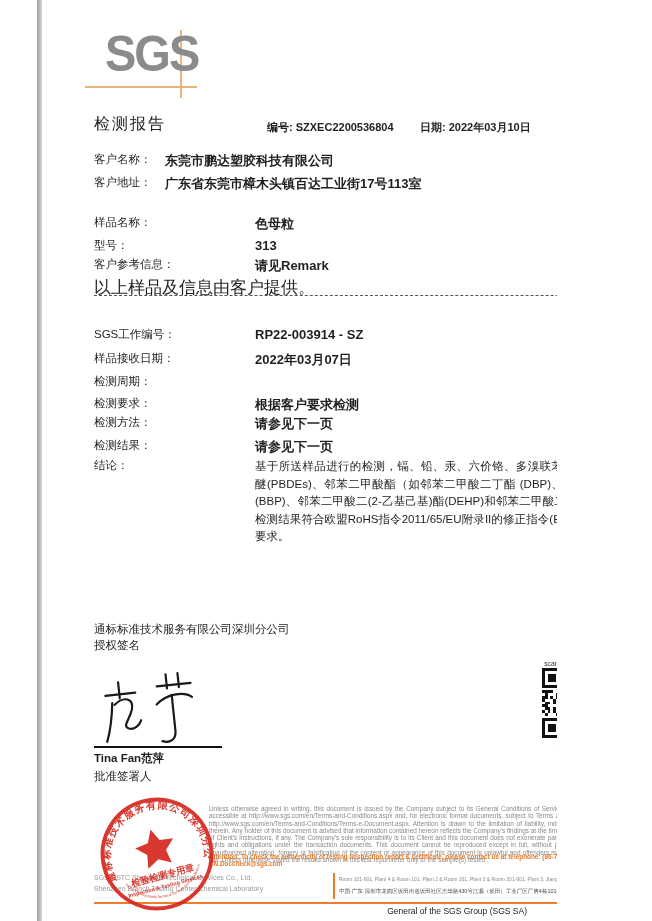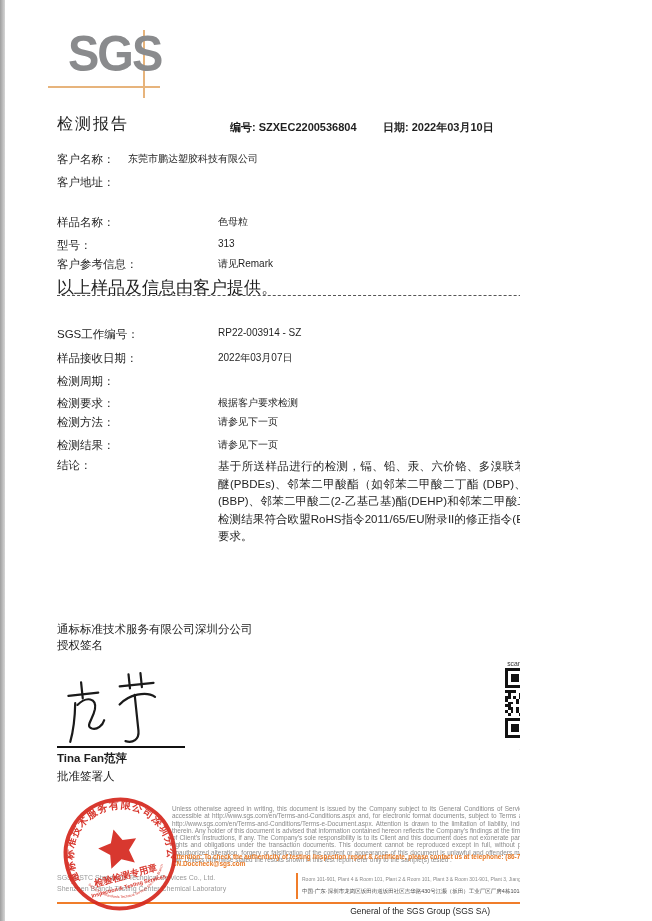--- a/index.html
+++ b/index.html
@@ -1,31 +1,31 @@
 <!DOCTYPE html>
 <html><head>
 <meta charset="utf-8">
 <style>
   html,body{margin:0;padding:0;background:#ffffff;}
   .page{position:relative;width:520px;height:921px;background:#fff;overflow:hidden;
-        font-family:"Liberation Sans","DejaVu Sans",sans-serif;color:#1f1f1f;}
+        font-family:"Liberation Sans","DejaVu Sans",sans-serif;color:#1f1f1f;margin-left:37px;}
   .edge{position:absolute;left:0;top:0;width:5px;height:921px;
         background:linear-gradient(90deg,#9e9e9e,#d6d6d6);}
   
   .logo-text{position:absolute;left:68px;top:30px;font-size:47px;font-weight:800;
              color:#8a8b8d;letter-spacing:-2px;line-height:1;transform:scaleY(1.08);}
   .logo-hline{position:absolute;left:48px;top:86px;width:112px;height:2px;background:#e7b47c;}
   .logo-vline{position:absolute;left:143px;top:30px;width:2px;height:68px;background:#e7b47c;}
   
   .doc-title{position:absolute;left:57px;top:114px;font-size:16px;font-weight:normal;letter-spacing:2px;}
   .hdr{position:absolute;top:120px;font-size:11px;font-weight:bold;white-space:nowrap;}
   .hdr-no{left:230px;} .hdr-date{left:383px;} .hdr-page{left:528px;}
   
   .lbl{position:absolute;left:57px;font-size:11.5px;white-space:nowrap;}
-  .val{position:absolute;font-size:10px;white-space:nowrap;}
+  .val{position:absolute;font-size:13px;white-space:nowrap;font-weight:bold;}
   .vc1{left:128px;} .vc2{left:218px;}
   .note{position:absolute;left:57px;top:276px;font-size:17px;}
   .dash{position:absolute;left:57px;top:295px;width:560px;border-top:1px dashed #555;}
   
   .concl{position:absolute;left:218px;top:458px;width:404px;font-size:11.5px;line-height:17.5px;text-align:justify;}
   
   .sig-co{position:absolute;left:57px;top:622px;font-size:11.5px;}
   .sig-auth{position:absolute;left:57px;top:638px;font-size:11.5px;}
   .sig-svg{position:absolute;left:60px;top:668px;}
   .sig-line{position:absolute;left:57px;top:746px;width:128px;height:1.5px;background:#111;}
@@ -60,20 +60,21 @@
   <div class="logo-text">SGS</div>
 
   <div class="doc-title">检测报告</div>
   <div class="hdr hdr-no">编号: SZXEC2200536804</div>
   <div class="hdr hdr-date">日期: 2022年03月10日</div>
   <div class="hdr hdr-page">第1页,共7页</div>
 
   <span class="lbl" style="top:152px">客户名称：</span>
   <span class="val vc1" style="top:152px">东莞市鹏达塑胶科技有限公司</span>
   <span class="lbl" style="top:175px">客户地址：</span>
+  <span class="val vc1" style="top:175px">广东省东莞市樟木头镇百达工业街17号113室</span>
 
   <span class="lbl" style="top:215px">样品名称：</span>
   <span class="val vc2" style="top:215px">色母粒</span>
   <span class="lbl" style="top:238px">型号：</span>
   <span class="val vc2" style="top:238px">313</span>
   <span class="lbl" style="top:257px">客户参考信息：</span>
   <span class="val vc2" style="top:257px">请见Remark</span>
   <div class="note">以上样品及信息由客户提供。</div>
 
   <div class="dash"></div>

